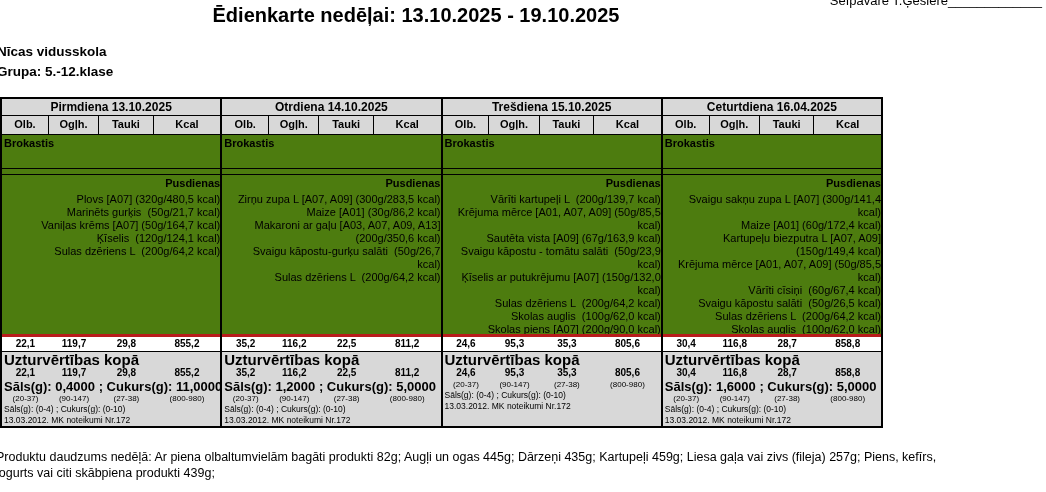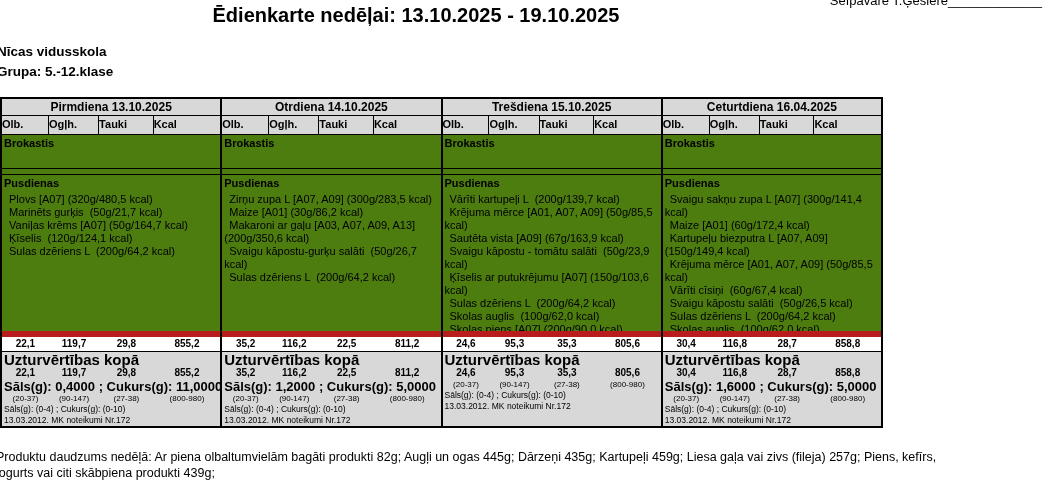--- a/index.html
+++ b/index.html
@@ -21,27 +21,27 @@
                 font-weight:bold; font-size:12px; text-align:center; line-height:16px; white-space:nowrap; overflow:hidden; }
 
   .cells { display:flex; }
   .cell  { overflow:hidden; }
   .cell:nth-child(1){ width:21.5%; }
   .cell:nth-child(2){ width:23%; }
   .cell:nth-child(3){ width:25%; }
   .cell:nth-child(4){ width:30.5%; }
 
   .subheader { height:19px; background:#d8d8d8; border-bottom:1px solid #000; }
-  .subheader .cell { border-right:1px solid #000; font-weight:bold; font-size:11px; text-align:left; line-height:17px; }
+  .subheader .cell { border-right:1px solid #000; font-weight:bold; font-size:11px; text-align:center; line-height:17px; }
   .subheader .cell:last-child { border-right:none; }
 
   .breakfast { height:34px; border-bottom:1px solid #000; font-weight:bold; font-size:11px; padding:2px 2px; }
   .gap-row   { height:6px;  border-bottom:1px solid #000; }
 
-  .lunch { height:162px; border-bottom:6px solid #b91c1c; font-size:11px; padding-top:2px; overflow:hidden; }
+  .lunch { height:162px; border-bottom:3px solid #b91c1c; font-size:11px; padding-top:2px; overflow:hidden;text-align:right; }
   .meal-label { font-weight:bold; padding-left:2px; margin-bottom:4px; font-size:11px; }
   .item { padding-left:2px; text-indent:5px; line-height:13px; white-space:pre-wrap; }
 
   .meal-totals { height:15px; border-bottom:1px solid #000; background:#fff; }
   .num { font-weight:bold; font-size:10px; text-align:center; line-height:14px; }
 
   .gray { background:#d8d8d8; flex:1 1 auto; overflow:hidden; }
   .g-label { font-weight:bold; font-size:15px; padding-left:2px; height:14px; line-height:15px; }
   .gray .day-totals { height:14px; }
   .g-salt  { font-weight:bold; font-size:13px; padding-left:2px; height:14px; line-height:14px; white-space:nowrap; }
@@ -155,21 +155,21 @@
         <div class="cell">Kcal</div>
       </div>
       <div class="breakfast">Brokastis</div>
       <div class="gap-row"></div>
       <div class="lunch">
         <div class="meal-label">Pusdienas</div>
         <div class="item">Vārīti kartupeļi L  (200g/139,7 kcal)</div>
         <div class="item">Krējuma mērce [A01, A07, A09] (50g/85,5 kcal)</div>
         <div class="item">Sautēta vista [A09] (67g/163,9 kcal)</div>
         <div class="item">Svaigu kāpostu - tomātu salāti  (50g/23,9 kcal)</div>
-        <div class="item">Ķīselis ar putukrējumu [A07] (150g/103,6 kcal)</div>
+        <div class="item">Ķīselis ar putukrējumu [A07] (150g/132,0 kcal)</div>
         <div class="item">Sulas dzēriens L  (200g/64,2 kcal)</div>
         <div class="item">Skolas auglis  (100g/62,0 kcal)</div>
         <div class="item">Skolas piens [A07] (200g/90,0 kcal)</div>
       </div>
       <div class="cells meal-totals">
         <div class="cell num">24,6</div>
         <div class="cell num">95,3</div>
         <div class="cell num">35,3</div>
         <div class="cell num">805,6</div>
       </div>

